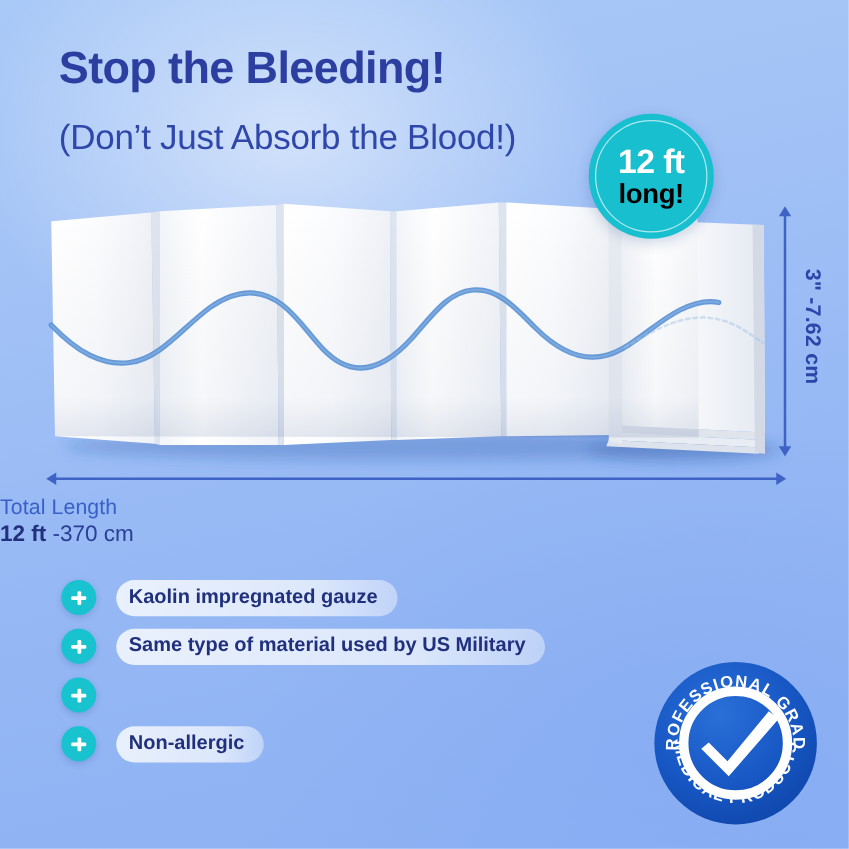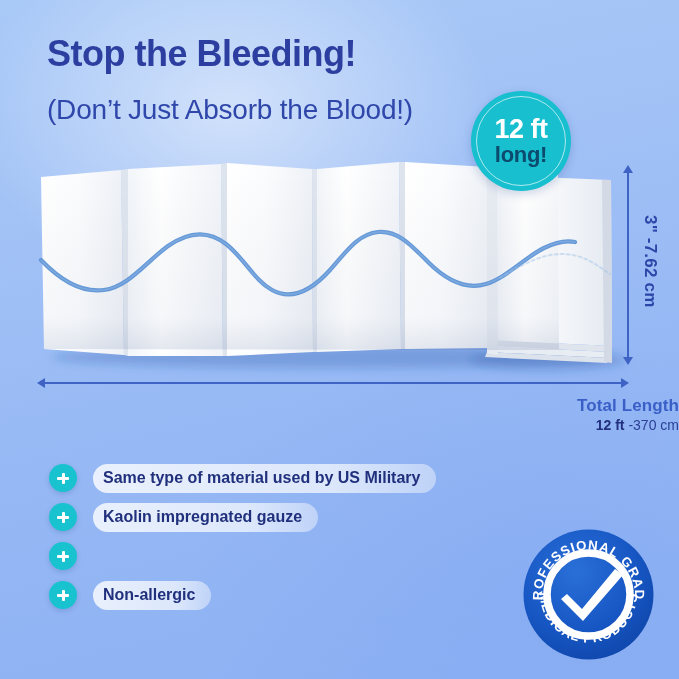--- a/index.html
+++ b/index.html
@@ -34,21 +34,21 @@
     box-shadow:0 3px 10px rgba(30,70,140,.22);
     display:flex; flex-direction:column;
     align-items:center; justify-content:center;
     z-index:6;
   }
   .badge12::before{
     content:""; position:absolute; left:5px; top:5px; right:5px; bottom:5px;
     border-radius:50%; border:1.6px solid rgba(255,255,255,.65);
   }
   .badge12 .b-l1 { font-size:27px; font-weight:700; color:#fff; line-height:1.02; letter-spacing:-0.5px; }
-  .badge12 .b-l2 { font-size:22px; font-weight:700; color:#0c4a6e; line-height:1.05; letter-spacing:-0.3px; }
+  .badge12 .b-l2 { font-size:22px; font-weight:700; color:#000000; line-height:1.05; letter-spacing:-0.3px; }
 
   
   .photo { position:absolute; left:0; top:150px; width:679px; height:230px; }
 
   
   .vdim { position:absolute; left:627px; top:172px; width:2px; height:186px; background:#3f63c4; }
   .vdim::before, .vdim::after{
     content:""; position:absolute; left:-4px; width:0; height:0;
     border-left:5px solid transparent; border-right:5px solid transparent;
   }
@@ -62,26 +62,26 @@
 
   
   .hdim { position:absolute; left:44px; top:382px; width:578px; height:2px; background:#3f63c4; }
   .hdim::before, .hdim::after{
     content:""; position:absolute; top:-4px; width:0; height:0;
     border-top:5px solid transparent; border-bottom:5px solid transparent;
   }
   .hdim::before { left:-7px; border-right:8px solid #3f63c4; }
   .hdim::after  { right:-7px; border-left:8px solid #3f63c4; }
   .hdim-cap{
-    position:absolute; left:0; right:0; top:396px; text-align:right;
-    font-size:17px; font-weight:700; color:#3a60c8; letter-spacing:0.1px;
+    position:absolute; left:0; right:0; top:396px; text-align:left;
+    font-size:17px; font-weight:400; color:#3a60c8; letter-spacing:0.1px;
   }
   .hdim-val{
-    position:absolute; left:0; right:0; top:417px; text-align:right;
-    font-size:14px; color:#22307e; white-space:nowrap;
+    position:absolute; left:0; right:0; top:417px; text-align:left;
+    font-size:18px; color:#22307e; white-space:nowrap;
   }
   .hdim-val .strong { font-weight:700; }
   .hdim-val .light  { font-weight:400; color:#2a3f95; }
 
   
   .bullets { position:absolute; left:49px; top:462px; }
   .bullet { display:flex; align-items:center; height:32px; margin-bottom:7px; }
   .bullet .plus{
     width:28px; height:28px; border-radius:50%; flex:0 0 28px;
     background:#18c3cf; position:relative;
@@ -185,25 +185,25 @@
 <div class="hdim"></div>
 <div class="hdim-cap">Total Length</div>
 <div class="hdim-val">
   <span class="strong">12 ft</span>
   <span class="light">-370 cm</span>
 </div>
 
 <div class="bullets">
   <div class="bullet">
     <span class="plus"></span>
+    <span class="pill">Kaolin impregnated gauze</span>
+  </div>
+  <div class="bullet">
+    <span class="plus"></span>
     <span class="pill">Same type of material used by US Military</span>
-  </div>
-  <div class="bullet">
-    <span class="plus"></span>
-    <span class="pill">Kaolin impregnated gauze</span>
   </div>
   <div class="bullet">
     <span class="plus"></span>
   </div>
   <div class="bullet">
     <span class="plus"></span>
     <span class="pill">Non-allergic</span>
   </div>
 </div>
 

